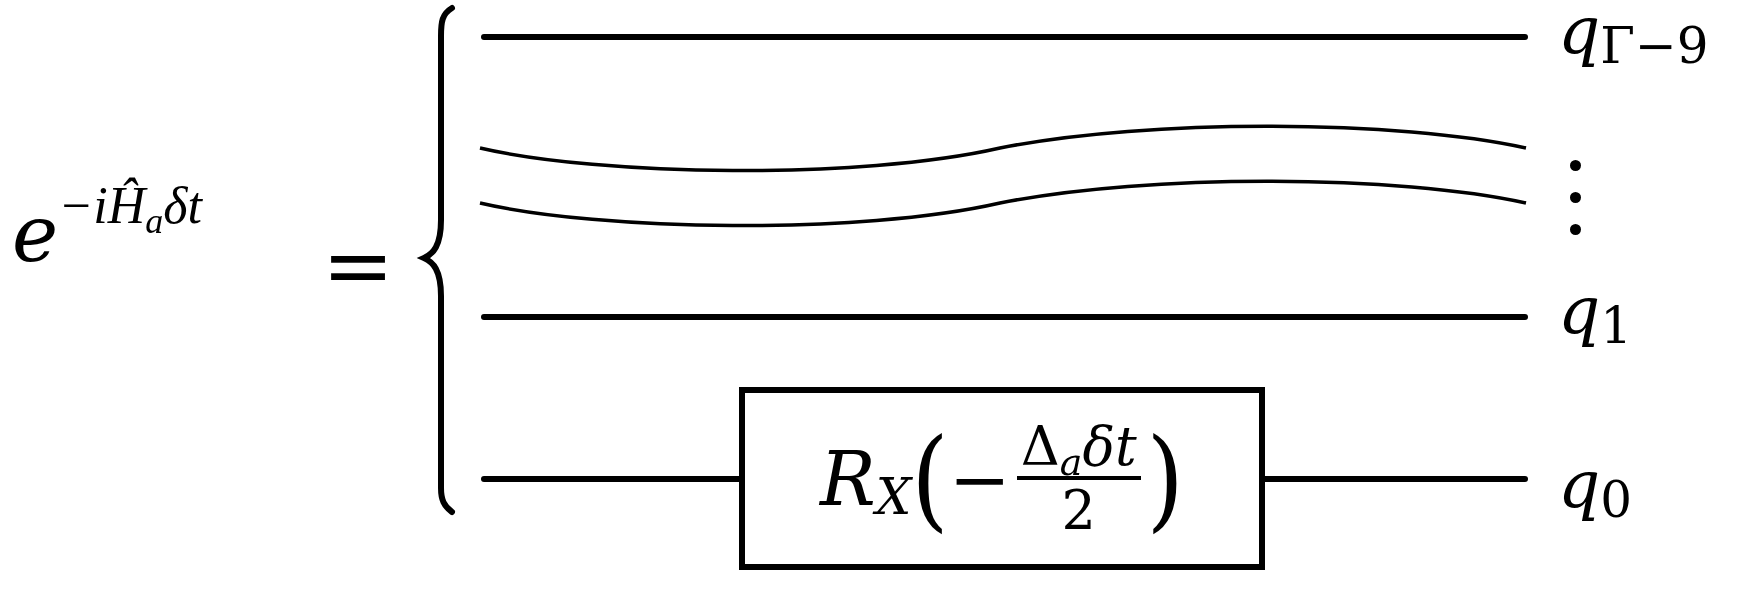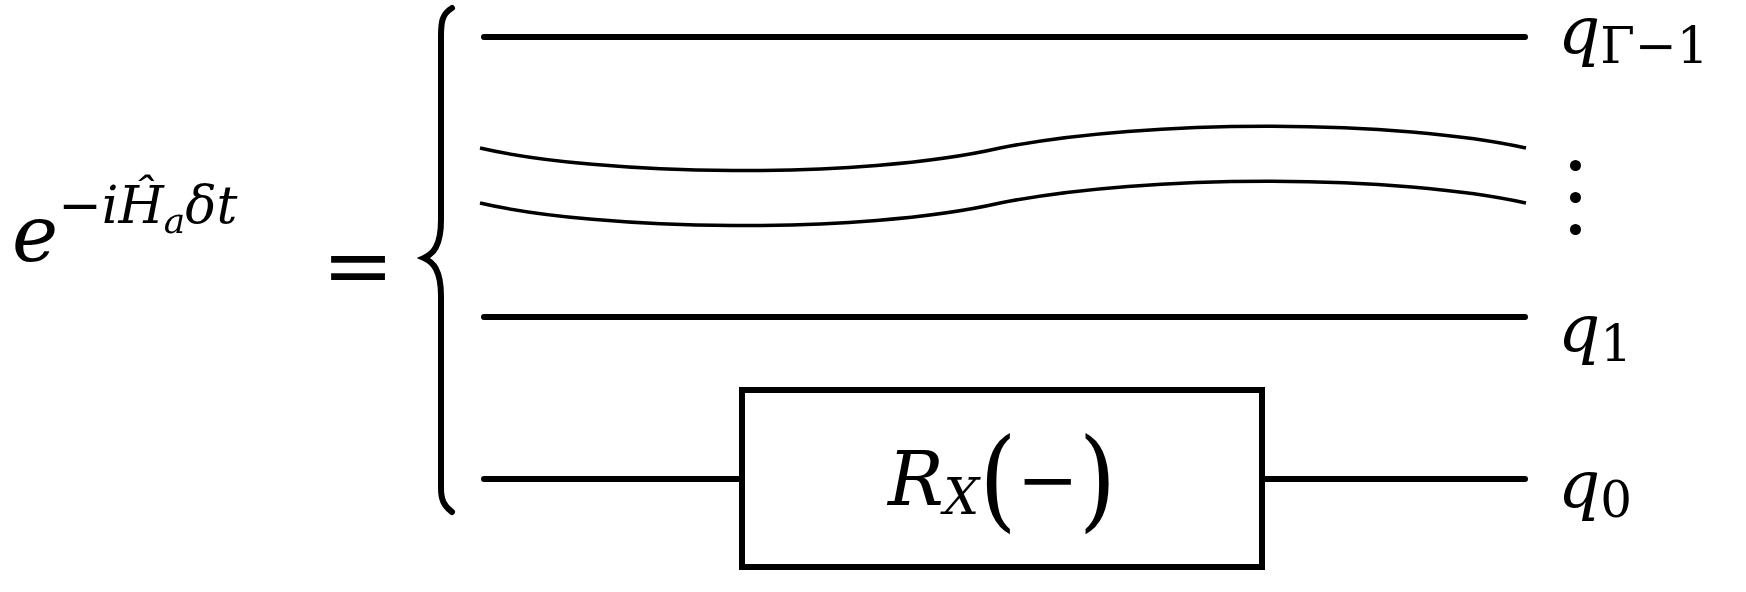--- a/index.html
+++ b/index.html
@@ -2,21 +2,21 @@
 <html><head>
 <meta charset="utf-8">
 <style>
   html, body { margin: 0; padding: 0; background: #ffffff; }
   body { width: 1746px; height: 592px; position: relative; overflow: hidden;
          font-family: "DejaVu Serif", "Liberation Serif", serif; color: #000; }
   .abs { position: absolute; }
   svg.wires { position: absolute; left: 0; top: 0; }
   .it { font-style: italic; }
   .lhs { left: 12px; top: 195px; font-size: 78px; line-height: 1; white-space: nowrap; }
-  .lhs .sup { font-size: 52px; position: relative; top: -38px; }
+  .lhs .sup { font-size: 52px; position: relative; top: -38px; font-family: Liberation Serif, serif; }
   .lhs .sub2 { font-size: 36px; position: relative; top: 10px; }
   .eq { left: 322px; top: 222px; font-size: 86px; line-height: 1; }
   .qlabel { font-size: 66px; line-height: 1; white-space: nowrap; }
   .qlabel .sub { font-size: 50px; font-style: normal; position: relative; top: 10px; }
   .gate { left: 739px; top: 387px; width: 526px; height: 183px; border: 6px solid #000;
           box-sizing: border-box; background: #fff; display: flex; align-items: center; justify-content: center; }
   .gate-inner { display: flex; align-items: center; font-size: 74px; line-height: 1; white-space: nowrap; }
   .gate-inner .sub { font-size: 50px; position: relative; top: 18px; }
   .paren { font-size: 96px; font-style: normal; transform: scaleY(1.15); display: inline-block; }
   .frac { display: inline-flex; flex-direction: column; align-items: center; margin: 0 6px; }
@@ -49,33 +49,37 @@
 </div>
 
 <div class="abs eq">=</div>
 
 <div class="abs gate">
   <div class="gate-inner">
     <span class="it">R</span>
       <span class="it sub">X</span>
     <span class="paren">(</span>
     <span>−</span>
+    <span class="frac">
+      <span class="num"><span>Δ</span><span class="it sub">a</span><span class="it">δt</span></span>
+      <span class="den">2</span>
+    </span>
     <span class="paren">)</span>
   </div>
 </div>
 
 <div class="abs qlabel" style="left:1558px; top:-2px;">
-  <span class="it">q</span><span class="sub">Γ−1</span>
+  <span class="it">q</span><span class="sub">Γ−9</span>
 </div>
 
 <div class="abs vdots">
   <div class="dot"></div>
   <div class="dot"></div>
   <div class="dot"></div>
 </div>
 
-<div class="abs qlabel" style="left:1558px; top:296px;text-align:center;">
+<div class="abs qlabel" style="left:1558px; top:278px;text-align:center;">
   <span class="it">q</span><span class="sub">1</span>
 </div>
 
 <div class="abs qlabel" style="left:1558px; top:452px;">
   <span class="it">q</span><span class="sub">0</span>
 </div>
 
 </body></html>

